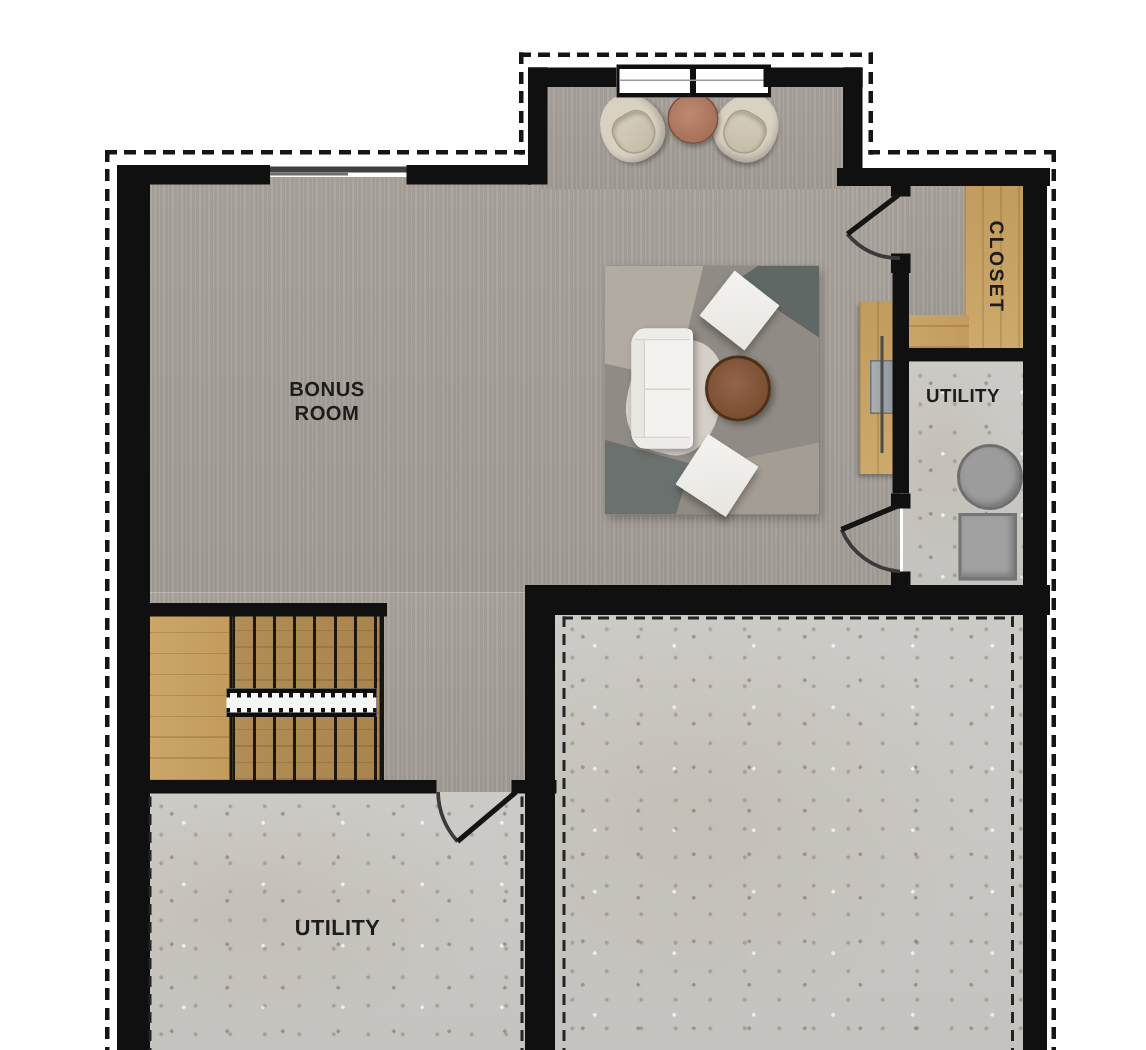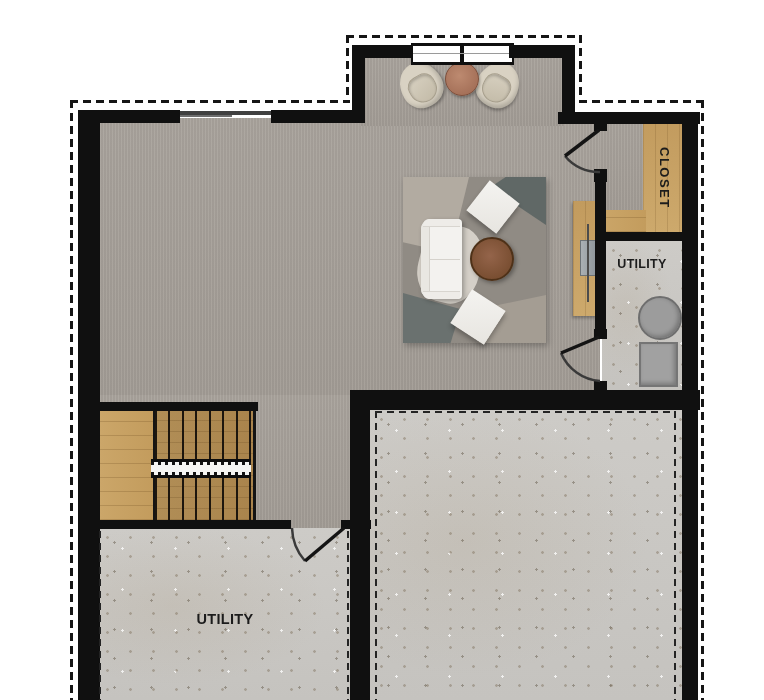--- a/index.html
+++ b/index.html
@@ -184,17 +184,21 @@
     <g>
       <path d="M561,353 A46,46 0 0 0 600,381" fill="none" stroke="#3a3a3a" stroke-width="2.5"></path>
       <path d="M599,337 L561,353" fill="none" stroke="#141414" stroke-width="3.5"></path>
     </g>
     <g>
       <path d="M292,528 A52,52 0 0 0 305,561" fill="none" stroke="#3a3a3a" stroke-width="2.5"></path>
       <path d="M344,528 L305,561" fill="none" stroke="#141414" stroke-width="3.5"></path>
     </g>
   </svg>
 
+  <div class="abs label" style="left:160px;top:252px;width:116px;font-size:13.5px;line-height:1.18;">
+    <span>BONUS</span><br>
+    <span>ROOM</span>
+  </div>
   <div class="abs label label-v" style="left:646px;top:125px;width:26px;height:105px;font-size:13px;">CLOSET</div>
   <div class="abs label" style="left:600px;top:257px;width:84px;font-size:12.5px;">UTILITY</div>
   <div class="abs label" style="left:183px;top:611px;width:84px;font-size:14.5px;">UTILITY</div>
 
 </div>
 
 </body></html>

